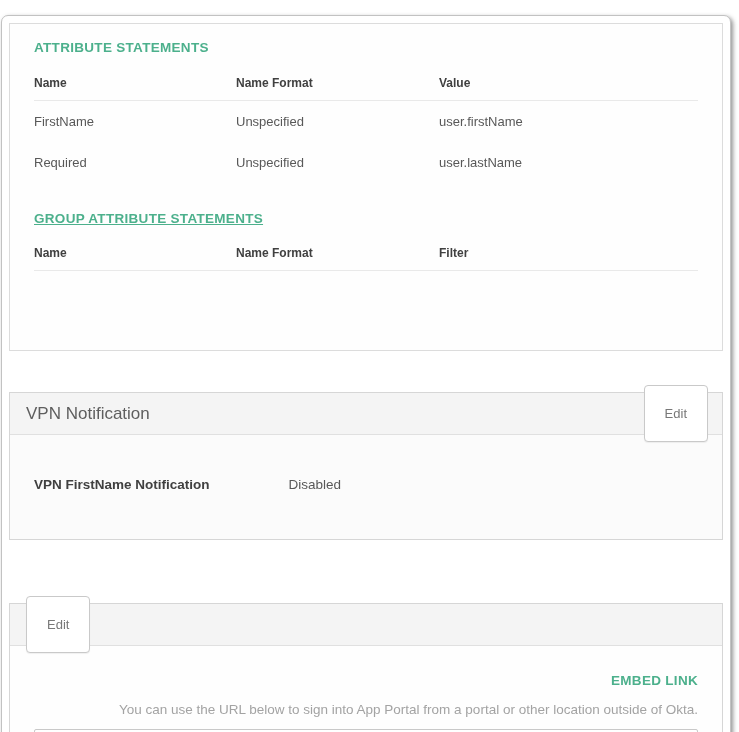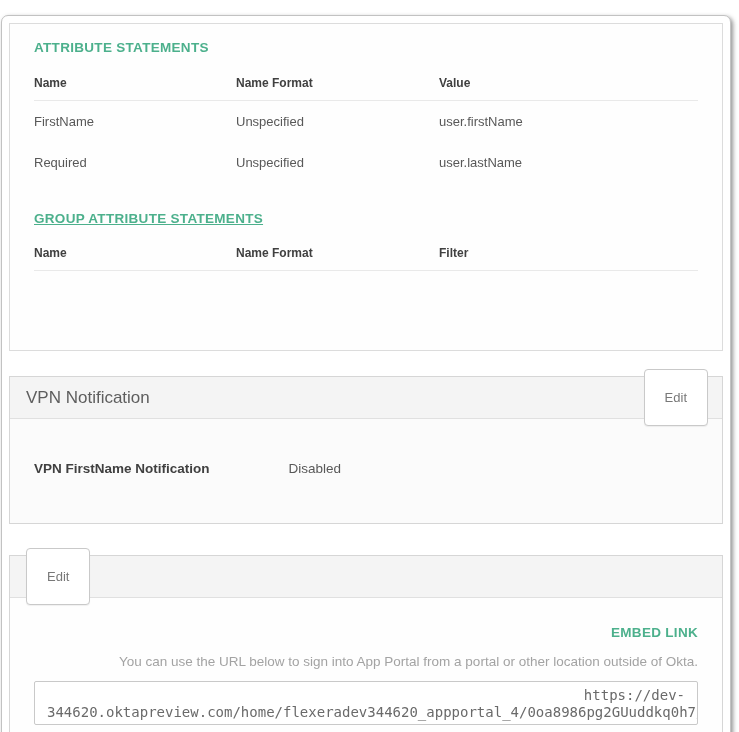--- a/index.html
+++ b/index.html
@@ -45,21 +45,21 @@
   }
   table.attr-table td {
     font-size:13px; color:#585858; padding:13px 0 13px 0;
   }
   .group-heading { margin-top:28px;text-decoration:underline; }
 
   
   .spacer-a { height:25px; }
   .spacer-b { height:31px; }
   .card {
-    margin:0 7px;
+    margin:16px 7px;
     border:1px solid #d6d6d6;
     background:#c2410c;
   }
   .card-header {
     height:42px;
     background:#f4f4f4;
     border-bottom:1px solid #e0e0e0;
     display:flex; align-items:center; justify-content:space-between;
     padding:0 14px 0 16px;
   }

